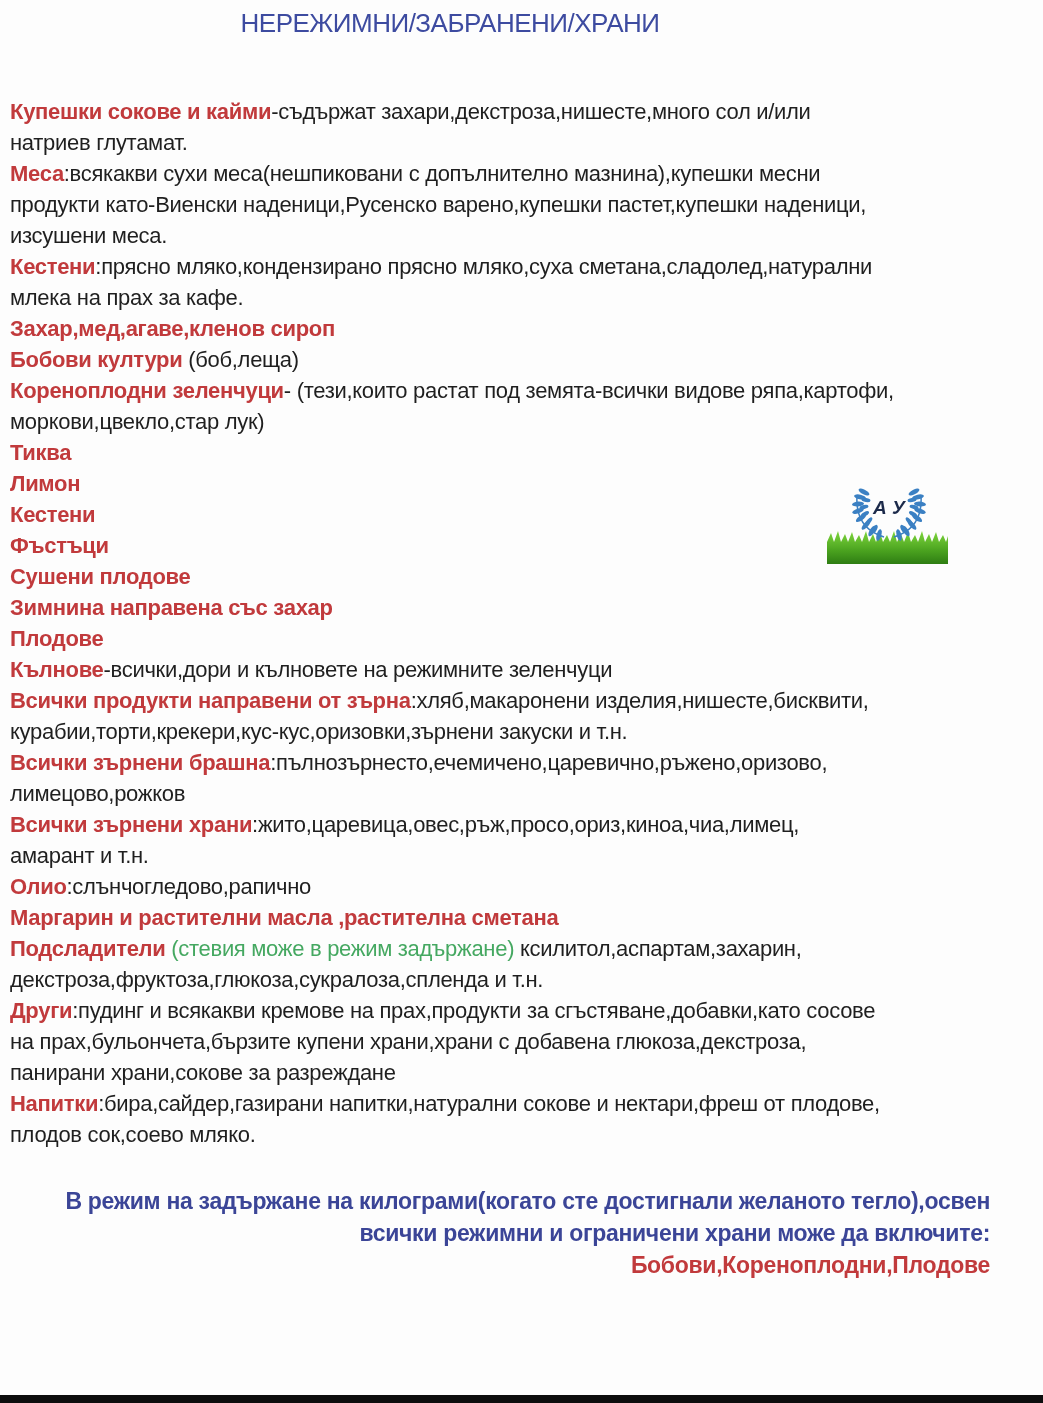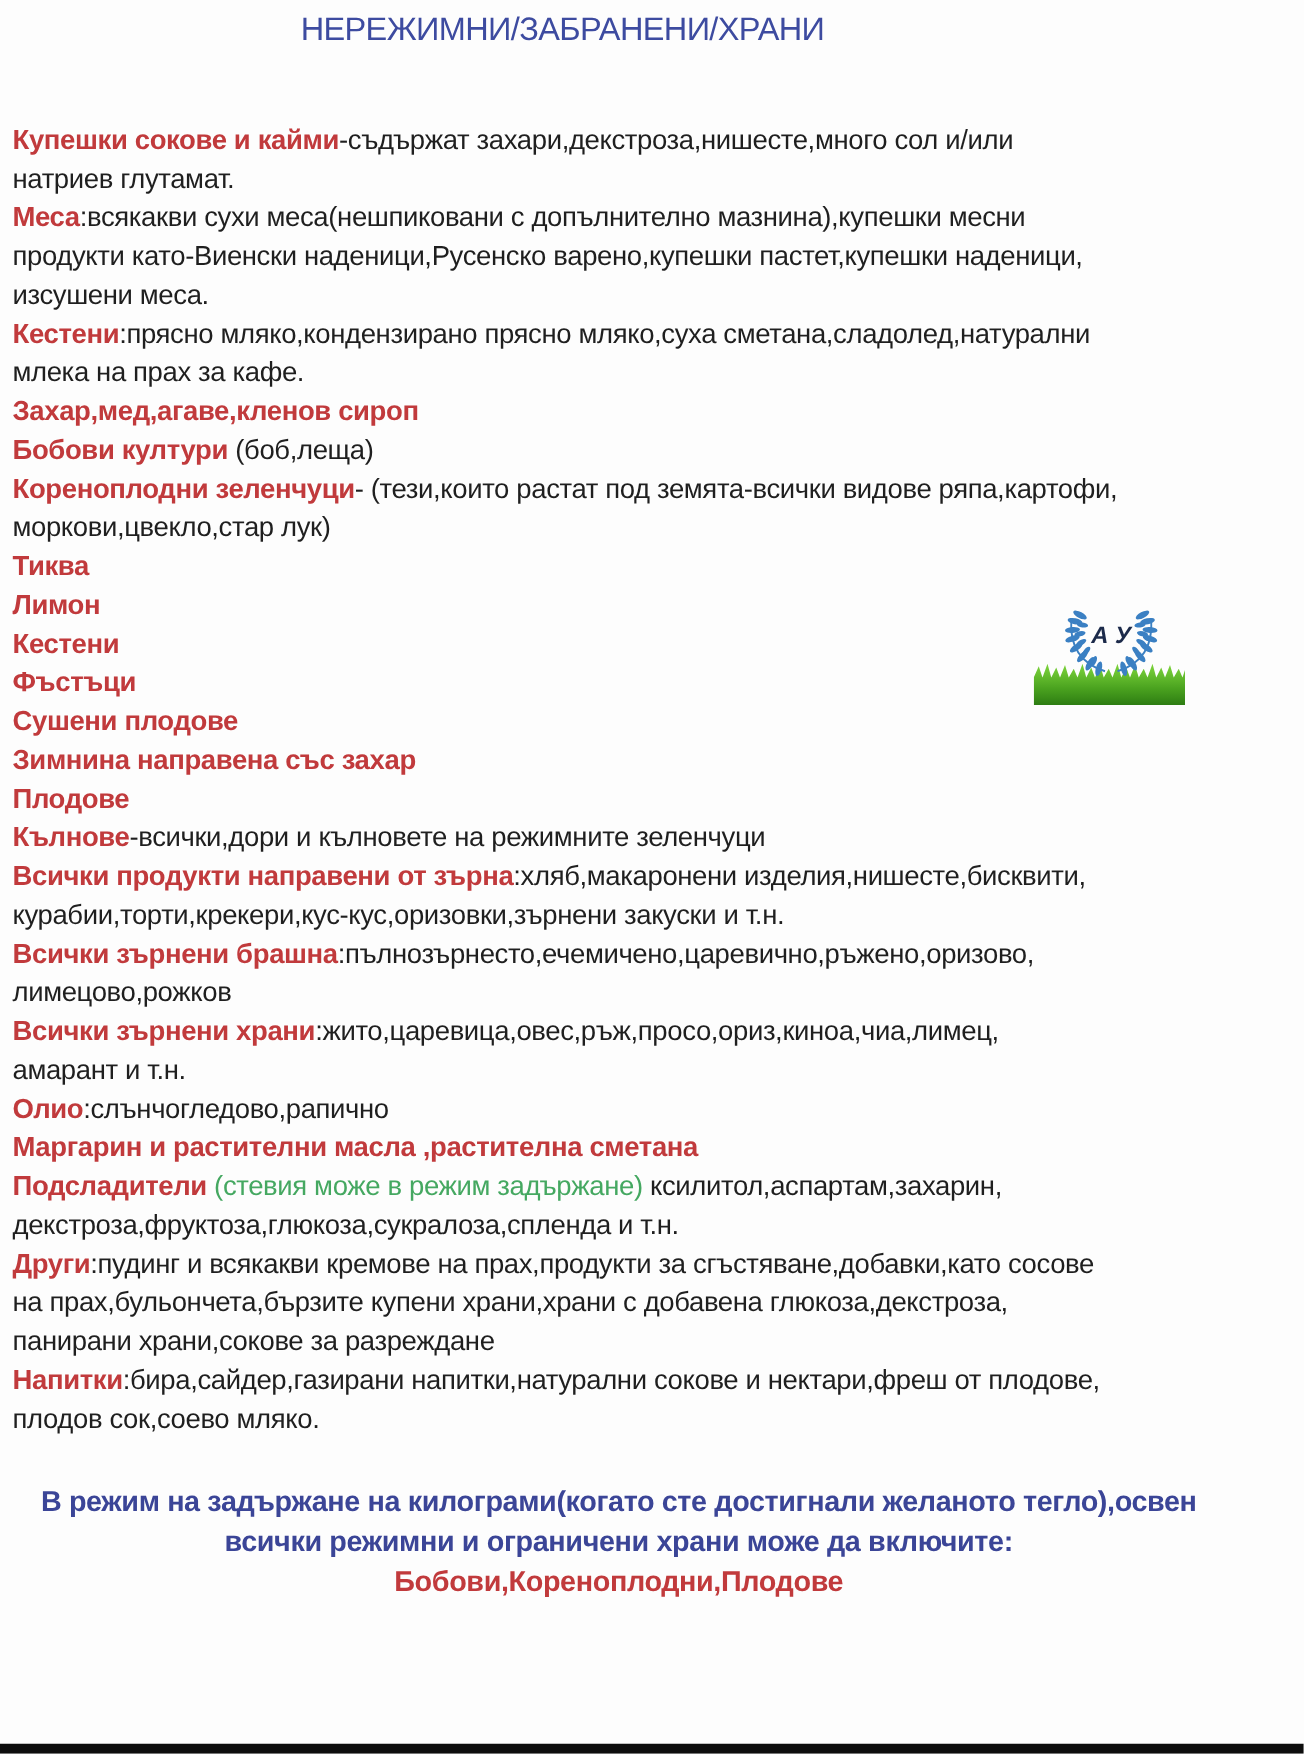--- a/index.html
+++ b/index.html
@@ -21,21 +21,21 @@
   }
   .entry{margin:0;white-space:pre-wrap;}
   .seg-heading{color:var(--heading-red,#c13a3c);font-weight:bold;}
   .seg-text{color:var(--body-black,#1f1f1f);}
   .seg-note{color:var(--note-green,#45a861);margin-top:40px;}
   .logo{
     position:absolute;left:827px;top:486px;width:124px;height:80px;text-align:right;
   }
   .footer{
     position:absolute;top:1185px;left:0;width:990px;
-    text-align:center;font-weight:bold;font-size:23px;line-height:32px;
+    text-align:right;font-weight:bold;font-size:23px;line-height:32px;
     letter-spacing:-0.3px;
   }
   .footer-blue{color:var(--footer-blue,#3d4ba0);white-space:nowrap;}
   .footer-red{color:var(--heading-red,#c13a3c);white-space:nowrap;}
   .bottom-bar{
     position:absolute;bottom:0;left:0;width:100%;height:8px;
     background:#0d0d0d;
   }
 </style>
 </head>

